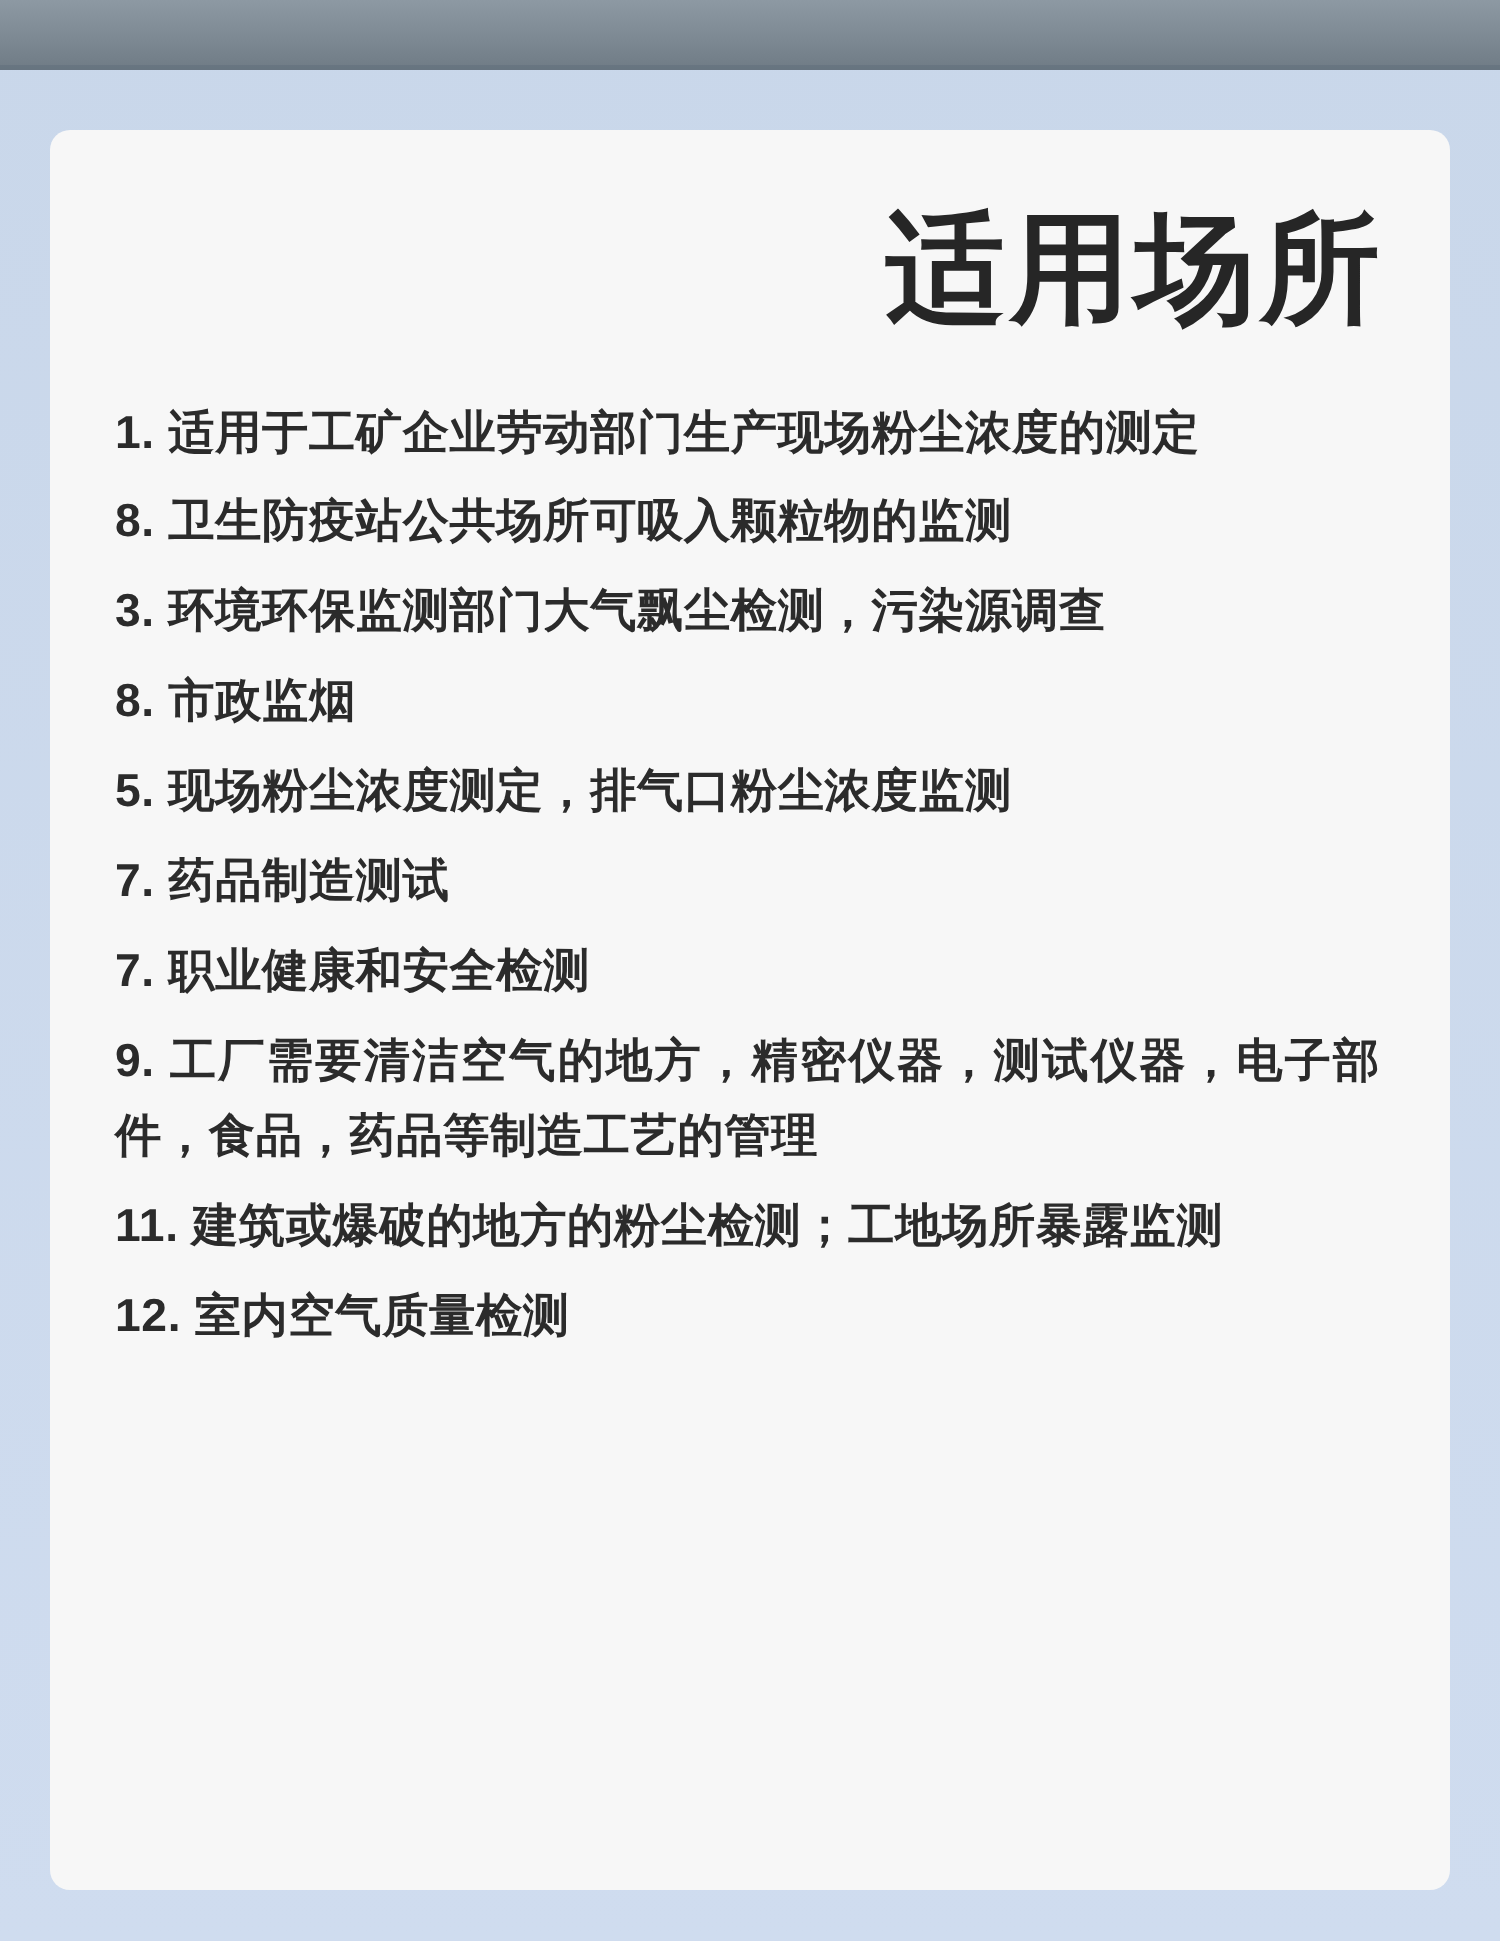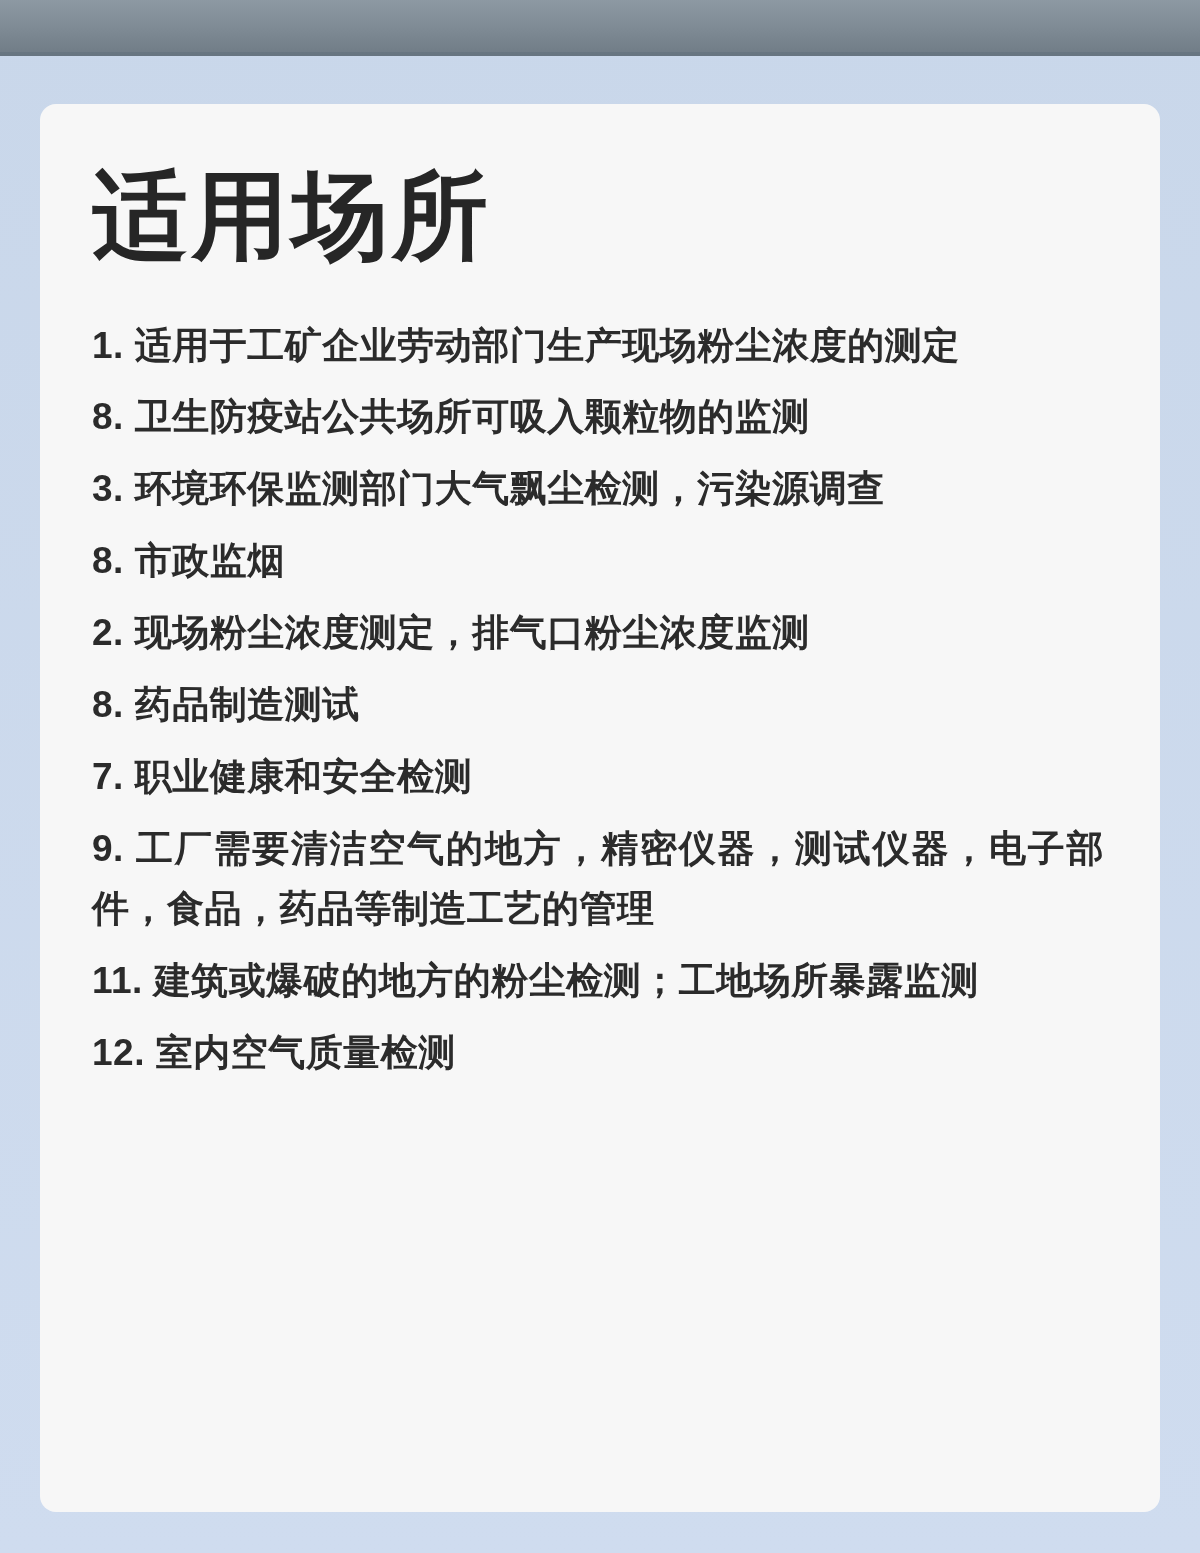--- a/index.html
+++ b/index.html
@@ -43,21 +43,21 @@
     left: 40px;
     top: 104px;
     width: 1120px;
     height: 1408px;
     background: #f7f7f7;
     border-radius: 16px;
     box-sizing: border-box;
     padding: 58px 52px 40px 52px;
   }
   .title {
-    text-align: left;
+    text-align: right;
     font-size: 96px;
     line-height: 1.12;
     font-weight: 700;
     color: #262626;
     letter-spacing: 4px;
     margin: 0 0 46px 0;
   }
   .list {
     margin: 0;
     padding: 0;
@@ -84,22 +84,22 @@
 
   <div class="card">
 
     <h1 class="title">适用场所</h1>
 
     <ul class="list">
       <li>1. 适用于工矿企业劳动部门生产现场粉尘浓度的测定</li>
       <li>8. 卫生防疫站公共场所可吸入颗粒物的监测</li>
       <li>3. 环境环保监测部门大气飘尘检测，污染源调查</li>
       <li>8. 市政监烟</li>
-      <li>2. 现场粉尘浓度测定，排气口粉尘浓度监测</li>
-      <li>8. 药品制造测试</li>
+      <li>5. 现场粉尘浓度测定，排气口粉尘浓度监测</li>
+      <li>7. 药品制造测试</li>
       <li>7. 职业健康和安全检测</li>
       <li>9. 工厂需要清洁空气的地方，精密仪器，测试仪器，电子部件，食品，药品等制造工艺的管理</li>
       <li>11. 建筑或爆破的地方的粉尘检测；工地场所暴露监测</li>
       <li>12. 室内空气质量检测</li>
     </ul>
 
   </div>
 </div>
 
 </body></html>

